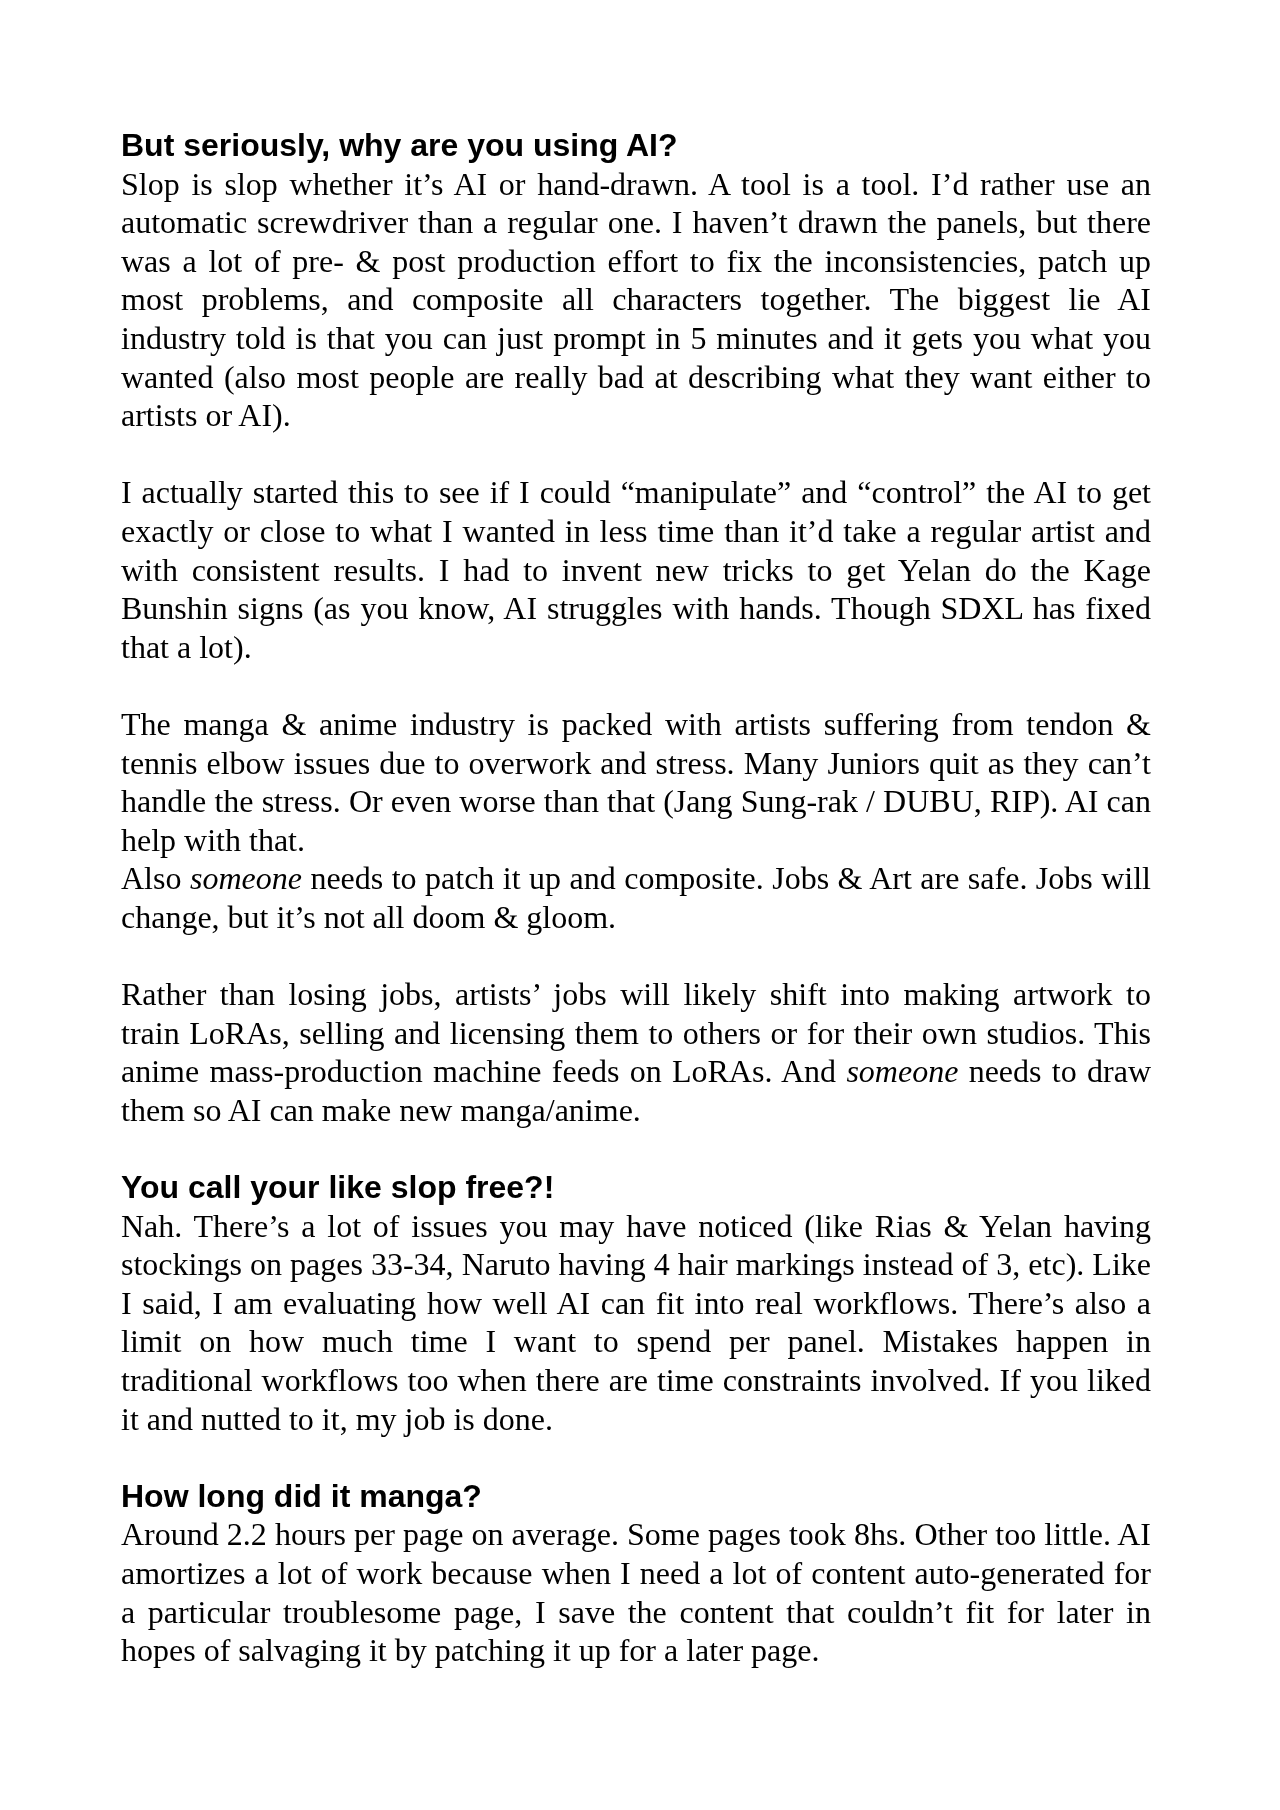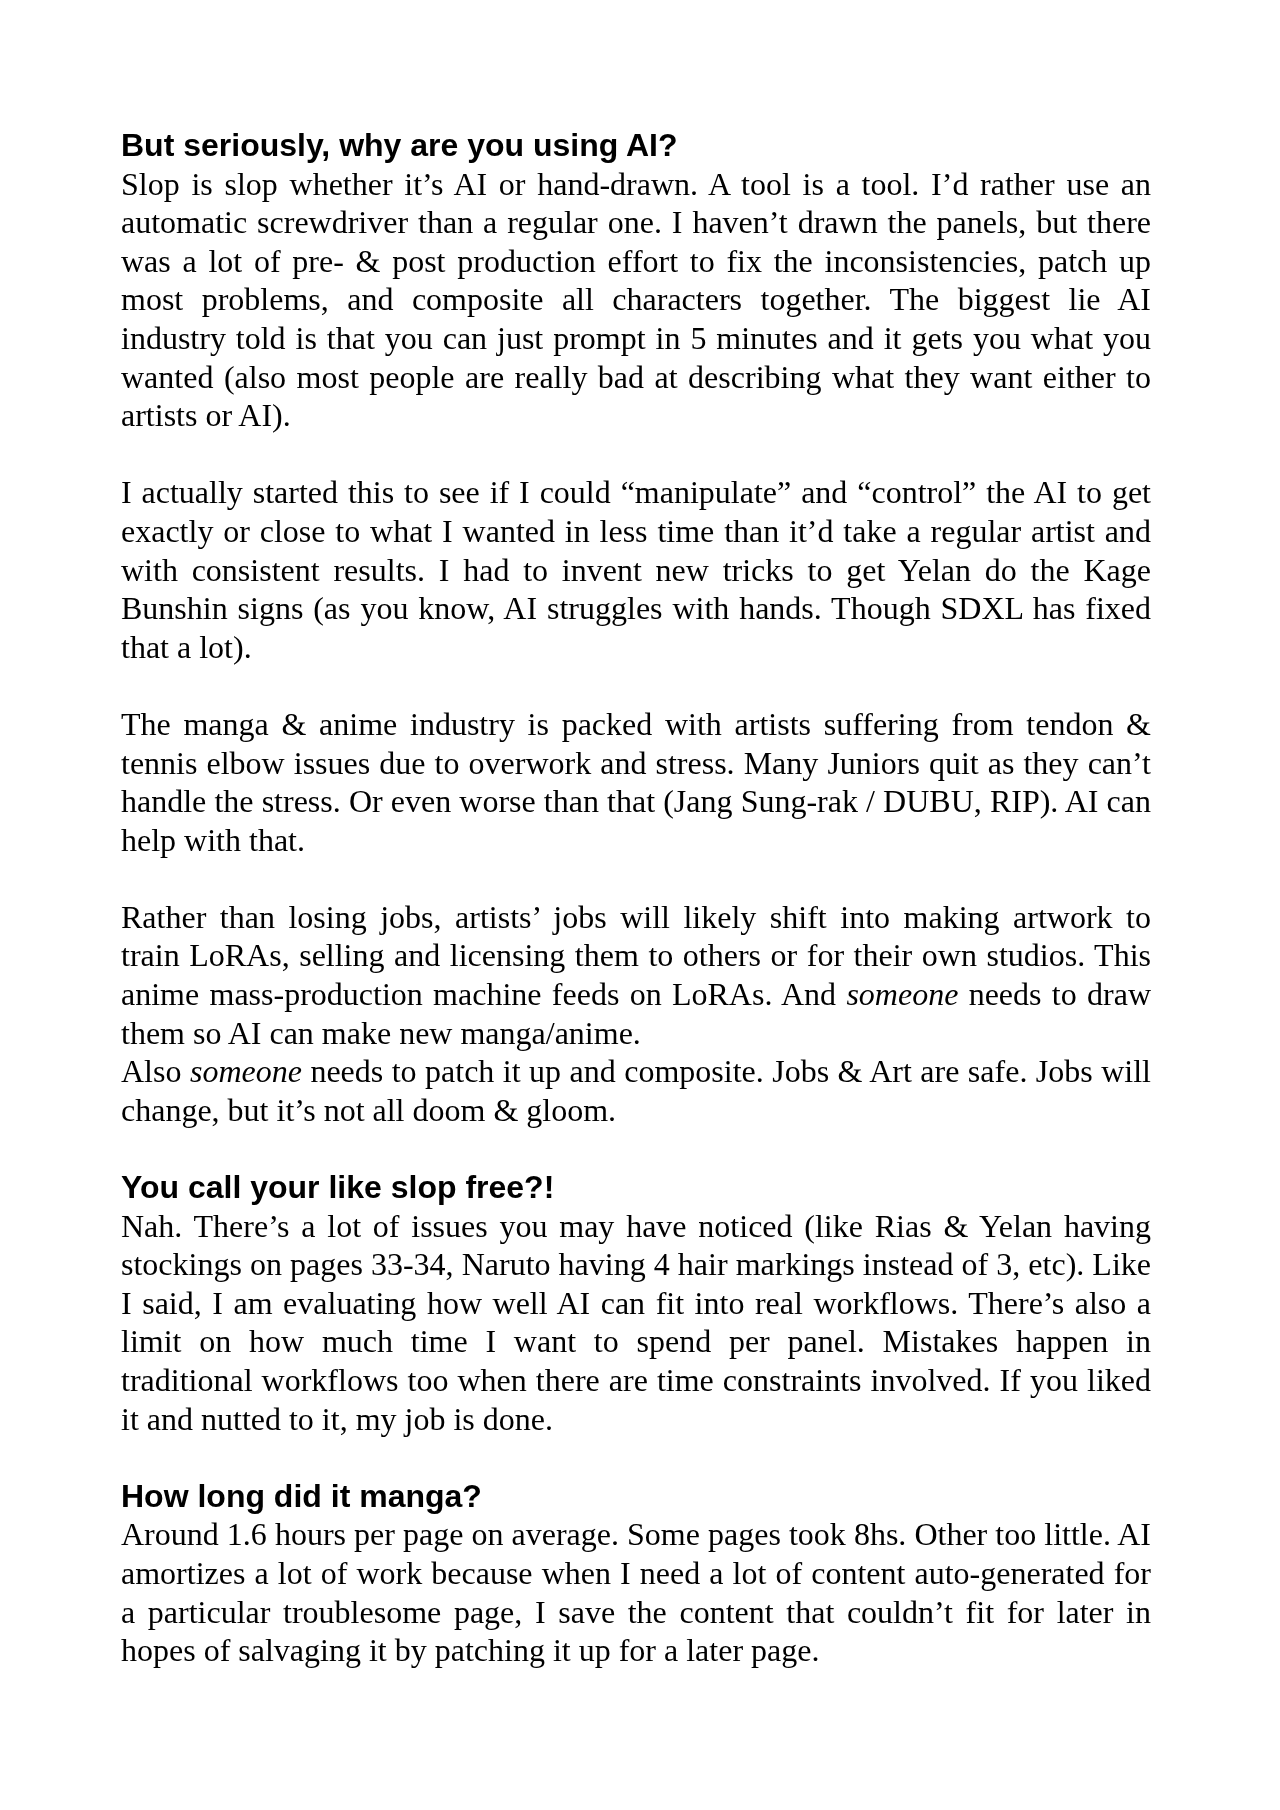--- a/index.html
+++ b/index.html
@@ -46,27 +46,27 @@
 </head>
 <body style="background: rgb(255, 255, 255);">
 
 <main class="page">
 
   <section>
     <h2 class="h">But seriously, why are you using AI?</h2>
     <p class="para"><span>Slop is slop whether it’s AI or hand-drawn. A tool is a tool. I’d rather use an automatic screwdriver than a regular one. I haven’t drawn the panels, but there was a lot of pre- &amp; post production effort to fix the inconsistencies, patch up most problems, and composite all characters together. The biggest lie AI industry told is that you can just prompt in 5 minutes and it gets you what you wanted (also most people are really bad at describing what they want either to artists or AI).</span></p>
     <p class="para gap"><span>I actually started this to see if I could “manipulate” and “control” the AI to get exactly or close to what I wanted in less time than it’d take a regular artist and with consistent results. I had to invent new tricks to get Yelan do the Kage Bunshin signs (as you know, AI struggles with hands. Though SDXL has fixed that a lot).</span></p>
     <p class="para gap"><span>The manga &amp; anime industry is packed with artists suffering from tendon &amp; tennis elbow issues due to overwork and stress. Many Juniors quit as they can’t handle the stress. Or even worse than that (Jang Sung-rak / DUBU, RIP). AI can help with that.</span></p>
+    <p class="para"><span>Also </span><span class="it">someone</span><span> needs to patch it up and composite. Jobs &amp; Art are safe. Jobs will change, but it’s not all doom &amp; gloom.</span></p>
     <p class="para gap"><span>Rather than losing jobs, artists’ jobs will likely shift into making artwork to train LoRAs, selling and licensing them to others or for their own studios. This anime mass-production machine feeds on LoRAs. And </span><span class="it">someone</span><span> needs to draw them so AI can make new manga/anime.</span></p>
-    <p class="para"><span>Also </span><span class="it">someone</span><span> needs to patch it up and composite. Jobs &amp; Art are safe. Jobs will change, but it’s not all doom &amp; gloom.</span></p>
   </section>
 
   <section>
     <h2 class="h gap">You call your like slop free?!</h2>
     <p class="para"><span>Nah. There’s a lot of issues you may have noticed (like Rias &amp; Yelan having stockings on pages 33-34, Naruto having 4 hair markings instead of 3, etc). Like I said, I am evaluating how well AI can fit into real workflows. There’s also a limit on how much time I want to spend per panel. Mistakes happen in traditional workflows too when there are time constraints involved. If you liked it and nutted to it, my job is done.</span></p>
   </section>
 
   <section>
     <h2 class="h gap">How long did it manga?</h2>
-    <p class="para"><span>Around 1.6 hours per page on average. Some pages took 8hs. Other too little. AI amortizes a lot of work because when I need a lot of content auto-generated for a particular troublesome page, I save the content that couldn’t fit for later in hopes of salvaging it by patching it up for a later page.</span></p>
+    <p class="para"><span>Around 2.2 hours per page on average. Some pages took 8hs. Other too little. AI amortizes a lot of work because when I need a lot of content auto-generated for a particular troublesome page, I save the content that couldn’t fit for later in hopes of salvaging it by patching it up for a later page.</span></p>
   </section>
 
 </main>
 
 </body></html>

